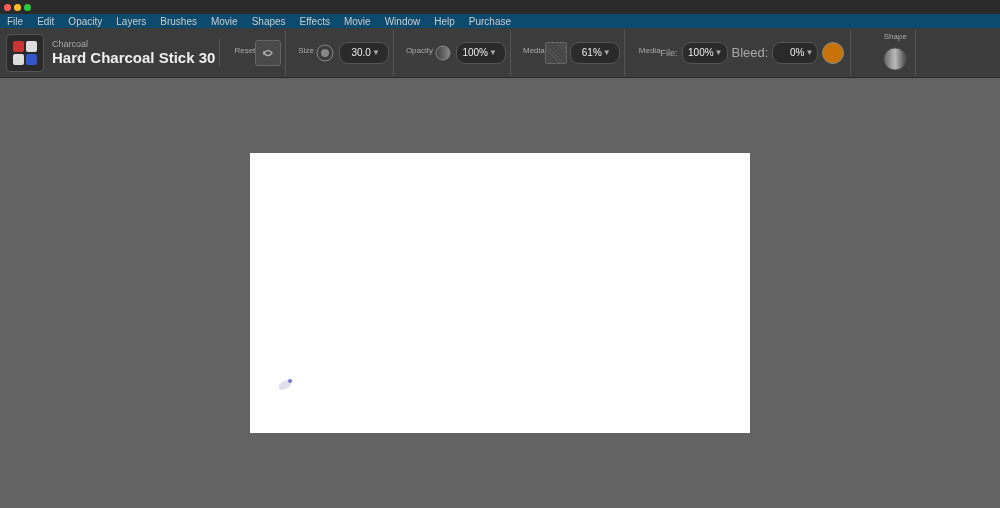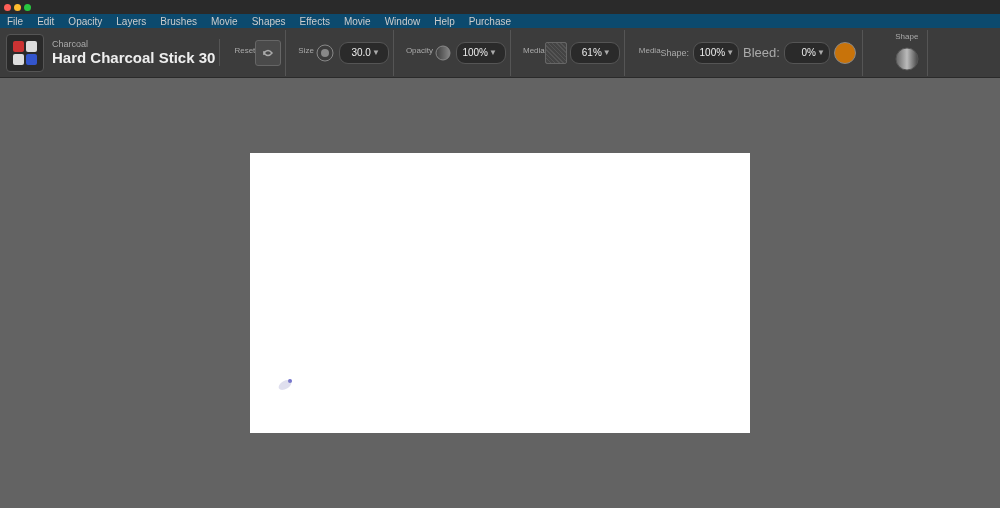--- a/index.html
+++ b/index.html
@@ -389,21 +389,21 @@
       <div class="spinbox">
         <input type="text" value="61%" style="">
         <span class="spinbox-arrow">▼</span>
       </div>
     </div>
   </div>
 
   <div class="media-section">
     <span class="section-label">Media</span>
     <div class="section-controls" style="gap:4px;">
-      <span style="font-size:9px;color:#aaa;">Shape:</span>
+      <span style="font-size:9px;color:#aaa;">File:</span>
       <div class="spinbox" style="min-width:45px;">
         <input type="text" value="100%" style="">
         <span class="spinbox-arrow">▼</span>
       </div>
       <span style="font-size:13px;color:#aaa;">Bleed:</span>
       <div class="spinbox" style="min-width:40px;">
         <input type="text" value="0%" style="">
         <span class="spinbox-arrow">▼</span>
       </div>
 

